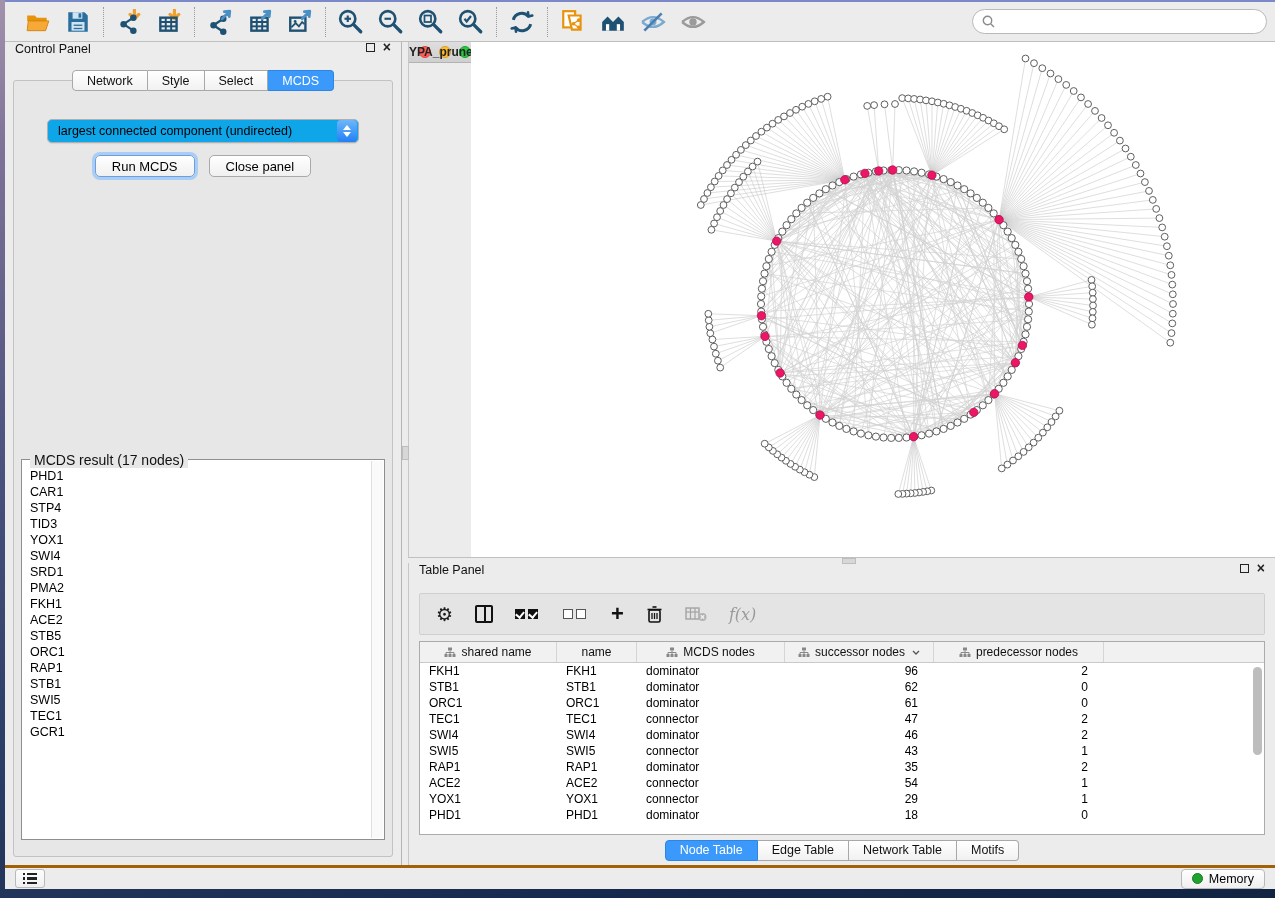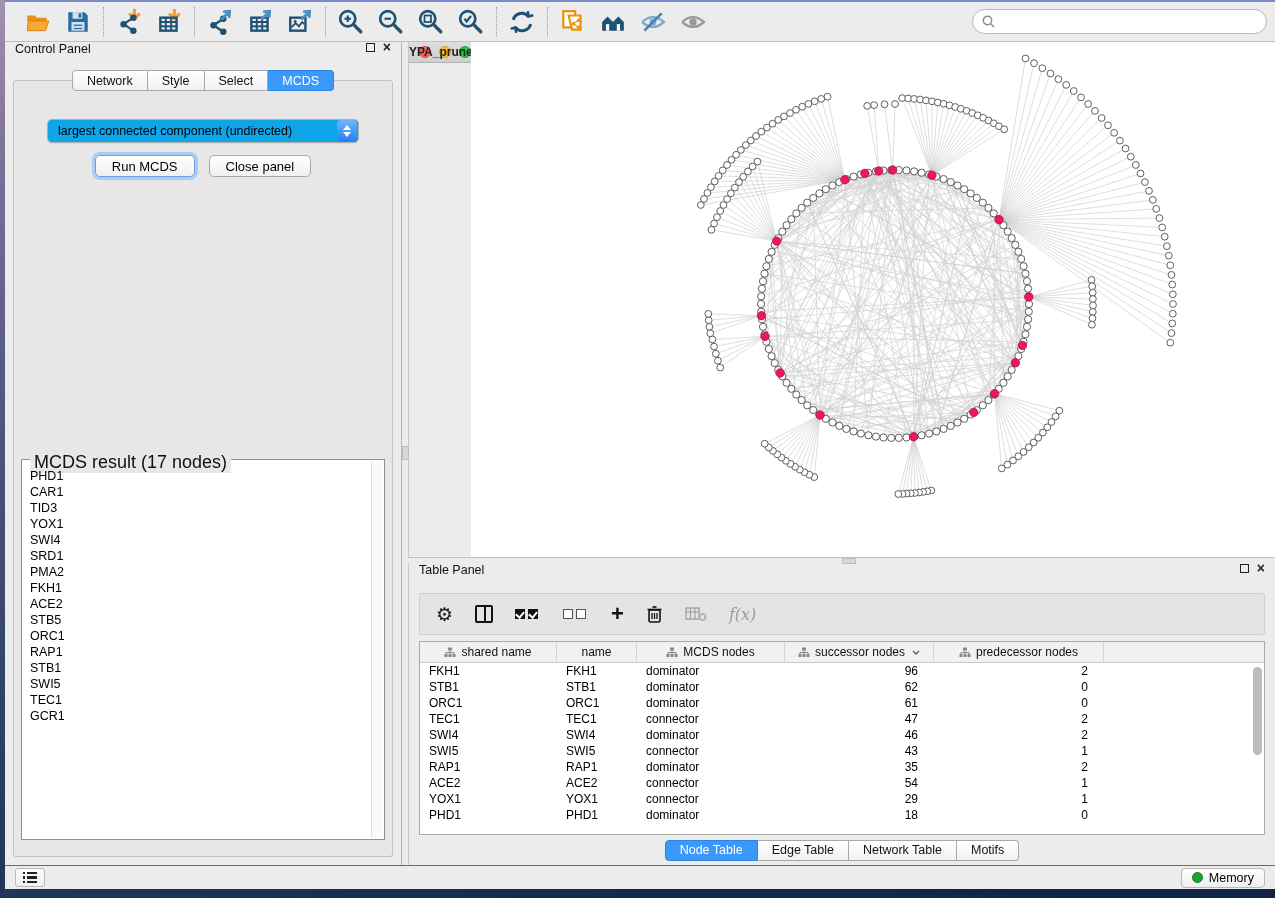--- a/index.html
+++ b/index.html
@@ -48,21 +48,21 @@
              align-items:center; justify-content:center; gap:2px; }
   .stepper .up { width:0; height:0; border-left:4px solid transparent; border-right:4px solid transparent; border-bottom:5px solid #fff; }
   .stepper .dn { width:0; height:0; border-left:4px solid transparent; border-right:4px solid transparent; border-top:5px solid #fff; }
   .cp-buttons { display:flex; justify-content:center; gap:14px; margin-top:12px; }
   .mac-btn { height:22px; padding:0 16px; font-size:13px; color:#000; background:linear-gradient(#ffffff,#f0f0f0);
              border:1px solid #a9a9a9; border-radius:5px; cursor:default; }
   .mac-btn.focused { box-shadow:0 0 0 3px #a9cdf4; border-color:#6d9fe0; }
   .result-box { position:absolute; left:7px; right:7px; top:378px; bottom:16px;
                 border:1px solid #8f8f8f; background:#fff; }
   .result-legend { position:absolute; top:-8px; left:8px; background:#e7e7e7; padding:0 4px;
-                   font-size:18px; color:#111; }
+                   font-size:14px; color:#111; }
   .result-list { position:absolute; inset:2px 14px 2px 2px; overflow:hidden; padding:6px 0 0 6px; }
   .result-list .item { font-size:12.5px; line-height:16px; color:#000; }
   .result-scroll { position:absolute; top:1px; bottom:1px; right:1px; width:12px; background:#fafafa; border-left:1px solid #e0e0e0; }
   
   .v-split { width:7px; flex:0 0 auto; background:#ececec; border-left:1px solid #b5b5b5; position:relative; }
   .v-split .handle { position:absolute; top:404px; left:0px; width:7px; height:14px; background:#d7d7d7;
                      border:1px solid #bdbdbd; }
   
   .right-col { flex:1; display:flex; flex-direction:column; min-width:0; }
   .net-window { height:515px; flex:0 0 auto; display:flex; flex-direction:row; border-left:1px solid #c7c7c7; }
@@ -101,21 +101,21 @@
         border-right:1px solid #d5d5d5; height:100%; flex:0 0 auto; }
   .th .chev { margin-left:2px; }
   .tbl-body .tr { display:flex; height:16px; align-items:center; }
   .td { font-size:12px; color:#000; flex:0 0 auto; white-space:nowrap; overflow:hidden; }
   .td.left { padding-left:9px; text-align:left; }
   .td.right { padding-right:16px; text-align:right; }
   .tbl-scroll { position:absolute; top:25px; right:2px; width:9px; height:88px; background:#bdbdbd; border-radius:5px; }
   
   .t-tabs { height:30px; display:flex; justify-content:center; align-items:center; flex:0 0 auto; }
   
-  .statusbar { height:24px; background:#ececec; border-top:1px solid #a16207; display:flex;
+  .statusbar { height:24px; background:#ececec; border-top:3px solid #a16207; display:flex;
                align-items:center; padding:0 10px; flex:0 0 auto; }
   .list-btn { width:30px; height:19px; background:linear-gradient(#fdfdfd,#f0f0f0); border:1px solid #b9b9b9;
               border-radius:3px; display:flex; align-items:center; justify-content:center; }
   .list-ico { width:14px; height:11px; display:flex; flex-direction:column; justify-content:space-between; }
   .list-ico span { display:block; height:2.4px; background:#222; position:relative; margin-left:4px; }
   .list-ico span:before { content:""; position:absolute; left:-4px; top:0; width:2.4px; height:2.4px; background:#222; }
   .mem-btn { margin-left:auto; height:20px; padding:0 10px; background:linear-gradient(#ffffff,#efefef);
              border:1px solid #b9b9b9; border-radius:4px; display:flex; align-items:center; gap:6px; font-size:12.5px; color:#000; }
   .mem-dot { width:11px; height:11px; border-radius:50%; background:#1fa22e; border:1px solid #157a21; }
 </style>
@@ -322,20 +322,21 @@
         </div>
         <div class="cp-buttons">
           <button class="mac-btn focused">Run MCDS</button>
           <button class="mac-btn">Close panel</button>
         </div>
         <div class="result-box">
           <span class="result-legend">MCDS result (17 nodes)</span>
           <div class="result-list" id="result-list">
               <div class="item">PHD1</div>
               <div class="item">CAR1</div>
+              <div class="item">STP4</div>
               <div class="item">TID3</div>
               <div class="item">YOX1</div>
               <div class="item">SWI4</div>
               <div class="item">SRD1</div>
               <div class="item">PMA2</div>
               <div class="item">FKH1</div>
               <div class="item">ACE2</div>
               <div class="item">STB5</div>
               <div class="item">ORC1</div>
               <div class="item">RAP1</div>

